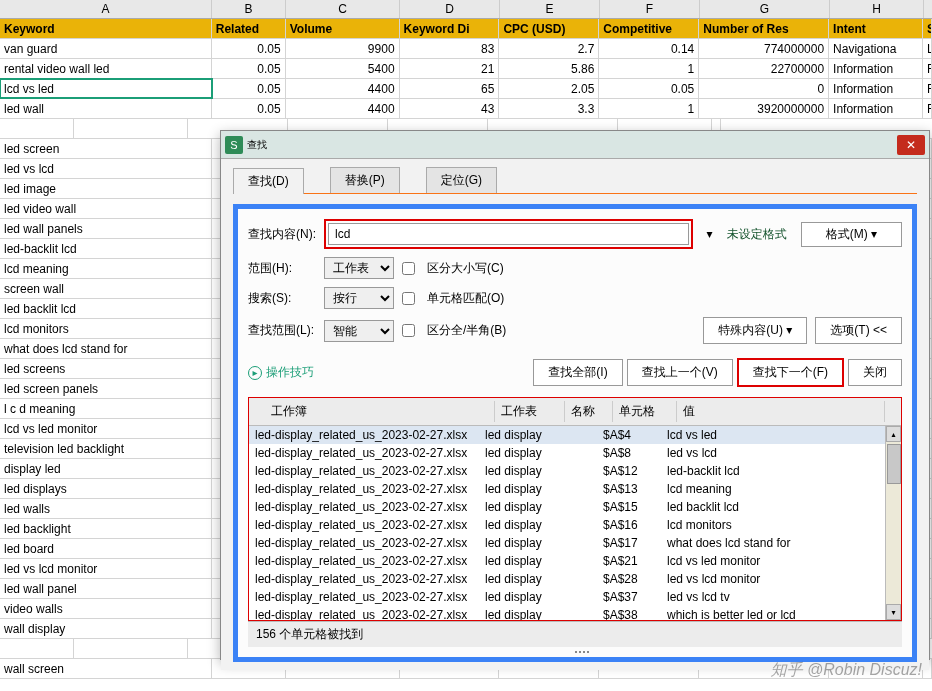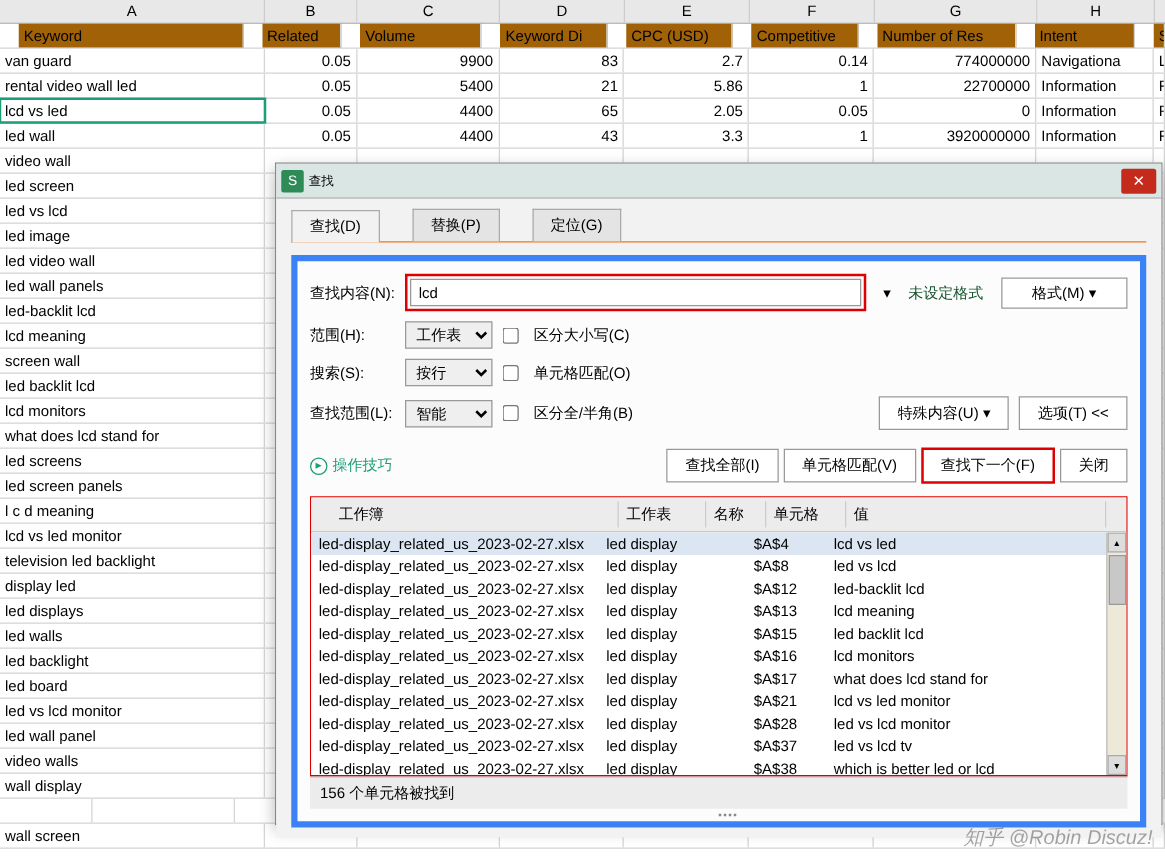--- a/index.html
+++ b/index.html
@@ -8,21 +8,21 @@
 
 .sheet { position: relative; width: 100%; }
 .col-headers { display: flex; background: #e8e8e8; border-bottom: 1px solid #aaa; }
 .col-header { border-right: 1px solid #ccc; padding: 2px 4px; text-align: center; background: #e8e8e8; font-size: 12px; }
 .cw-a { width: 212px; } .cw-b { width: 74px; } .cw-c { width: 114px; } .cw-d { width: 100px; }
 .cw-e { width: 100px; } .cw-f { width: 100px; } .cw-g { width: 130px; } .cw-h { width: 94px; } .cw-i { width: 8px; }
 
 .sheet-rows { }
 .row { display: flex; border-bottom: 1px solid #d4d4d4; height: 20px; }
 .cell { border-right: 1px solid #d4d4d4; padding: 1px 4px; overflow: hidden; white-space: nowrap; font-size: 12px; line-height: 18px; }
-.row.header-row .cell { background: #a16207; font-weight: normal; margin-left: 15px; }
+.row.header-row .cell { background: #eab308; font-weight: bold; }
 .num { text-align: right; }
 .selected-cell { outline: 2px solid #1b9e77; outline-offset: -1px; }
 
 
 .dialog { position: absolute; left: 220px; top: 130px; width: 710px; height: 530px; background: #f2f2f2; border: 1px solid #888; box-shadow: 0 4px 12px rgba(0,0,0,0.3); }
 .titlebar { background: #d9e6e3; height: 28px; display: flex; align-items: center; padding: 0 4px; border-bottom: 1px solid #aaa; }
 .titlebar-icon { width: 18px; height: 18px; background: #2e8b57; color: #fff; display: flex; align-items: center; justify-content: center; font-size: 11px; margin-right: 4px; border-radius: 2px; }
 .titlebar-text { flex: 1; font-size: 10px; }
 .titlebar-close { width: 28px; height: 20px; background: #c42b1c; color: #fff; display: flex; align-items: center; justify-content: center; font-size: 12px; border-radius: 2px; cursor: pointer; }
 
@@ -131,21 +131,20 @@
         <div class="cell cw-b num">0.05</div>
         <div class="cell cw-c num">4400</div>
         <div class="cell cw-d num">43</div>
         <div class="cell cw-e num">3.3</div>
         <div class="cell cw-f num">1</div>
         <div class="cell cw-g num">3920000000</div>
         <div class="cell cw-h">Information</div>
         <div class="cell cw-i">Re</div>
       </div>
       <div class="row">
-        <div class="cell cw-a">video wall</div>
         <div class="cell cw-b num"></div>
         <div class="cell cw-c num"></div>
         <div class="cell cw-d num"></div>
         <div class="cell cw-e num"></div>
         <div class="cell cw-f num"></div>
         <div class="cell cw-g num"></div>
         <div class="cell cw-h"></div>
         <div class="cell cw-i"></div>
       </div>
       <div class="row">
@@ -491,21 +490,21 @@
         <div style="flex:1"></div>
         <button class="btn"><span>特殊内容(U)</span> ▾</button>
         <button class="btn">选项(T) &lt;&lt;</button>
       </div>
 
       <div class="tips">
         <span class="tips-icon">▸</span>
         <span>操作技巧</span>
         <div style="flex:1"></div>
         <button class="btn">查找全部(I)</button>
-        <button class="btn">单元格匹配(V)</button>
+        <button class="btn">查找上一个(V)</button>
         <button class="btn highlight">查找下一个(F)</button>
         <button class="btn">关闭</button>
       </div>
 
       <div class="results-box">
         <div class="results-head">
           <div class="rh rh-wb">工作簿</div>
           <div class="rh rh-ws">工作表</div>
           <div class="rh rh-nm">名称</div>
           <div class="rh rh-cell">单元格</div>

